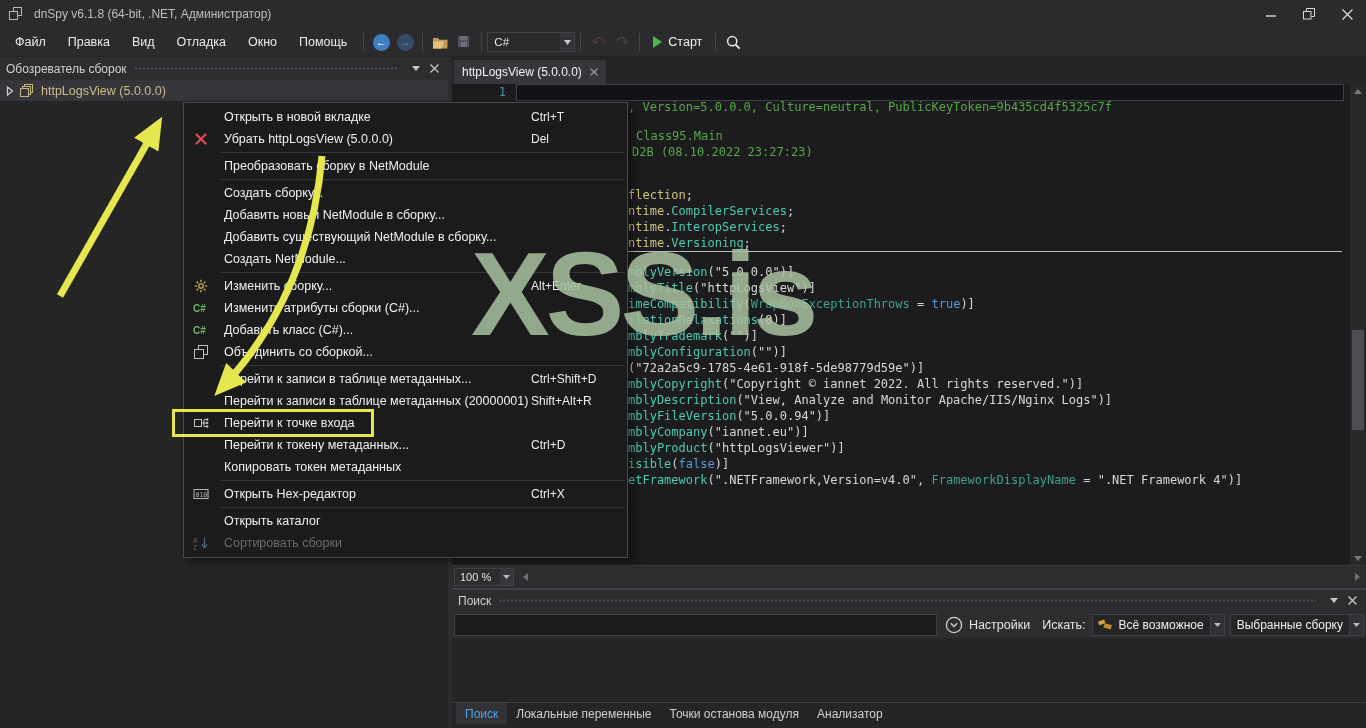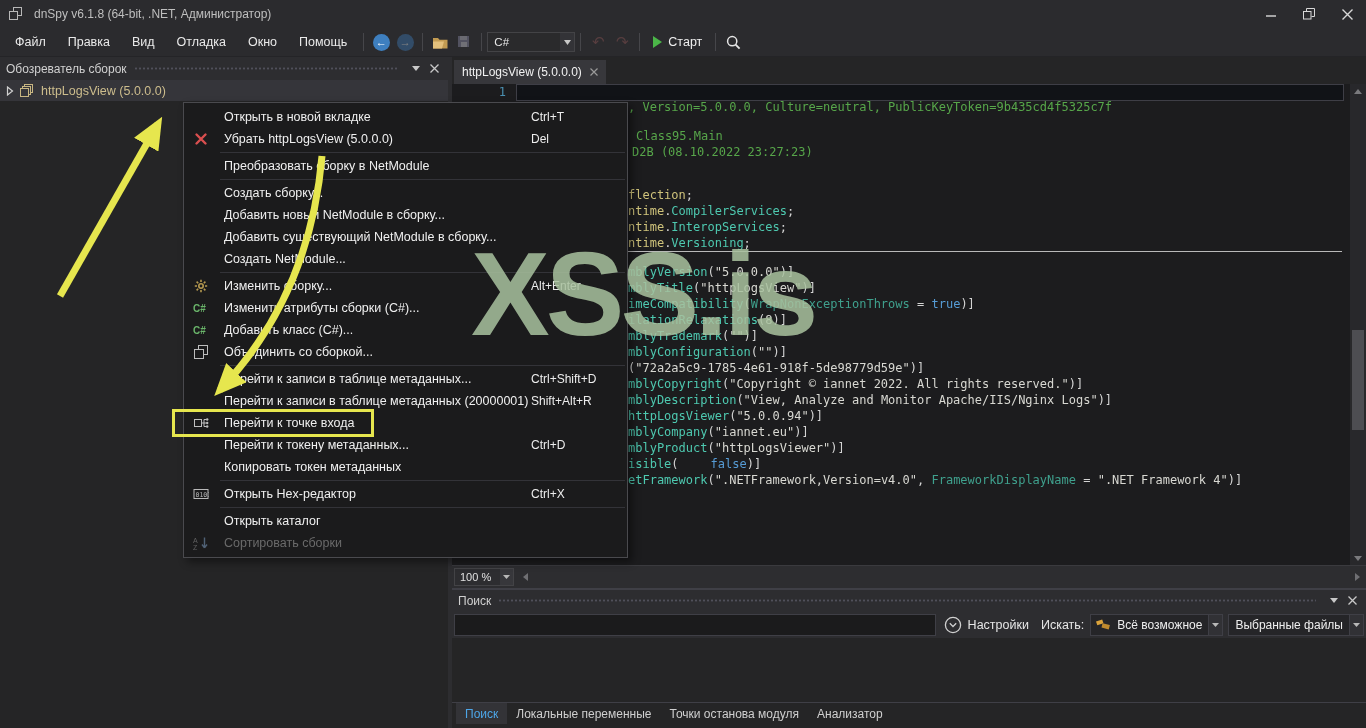--- a/index.html
+++ b/index.html
@@ -257,24 +257,24 @@
       <div class="caret-underline" style="top: 167px; left: 176px; width: 714px;"></div>
       <div class="code-line" style="left: 176px; top: 181px;"><span style="color: rgb(78, 201, 176);">mblyVersion</span><span style="color: rgb(212, 212, 212);">(</span><span style="color: rgb(216, 216, 210);">"5.0.0.0"</span><span style="color: rgb(212, 212, 212);">)]</span></div>
       <div class="code-line" style="left: 176px; top: 197px;"><span style="color: rgb(78, 201, 176);">mblyTitle</span><span style="color: rgb(212, 212, 212);">(</span><span style="color: rgb(216, 216, 210);">"httpLogsView"</span><span style="color: rgb(212, 212, 212);">)]</span></div>
       <div class="code-line" style="left: 176px; top: 213px;"><span style="color: rgb(78, 201, 176);">imeCompatibility</span><span style="color: rgb(212, 212, 212);">(</span><span style="color: rgb(63, 160, 141);">WrapNonExceptionThrows</span><span style="color: rgb(212, 212, 212);"> = </span><span style="color: rgb(86, 156, 214);">true</span><span style="color: rgb(212, 212, 212);">)]</span></div>
       <div class="code-line" style="left: 176px; top: 229px;"><span style="color: rgb(78, 201, 176);">ilationRelaxations</span><span style="color: rgb(212, 212, 212);">(</span><span style="color: rgb(216, 216, 210);">8</span><span style="color: rgb(212, 212, 212);">)]</span></div>
       <div class="code-line" style="left: 176px; top: 245px;"><span style="color: rgb(78, 201, 176);">mblyTrademark</span><span style="color: rgb(212, 212, 212);">(</span><span style="color: rgb(216, 216, 210);">""</span><span style="color: rgb(212, 212, 212);">)]</span></div>
       <div class="code-line" style="left: 176px; top: 261px;"><span style="color: rgb(78, 201, 176);">mblyConfiguration</span><span style="color: rgb(212, 212, 212);">(</span><span style="color: rgb(216, 216, 210);">""</span><span style="color: rgb(212, 212, 212);">)]</span></div>
       <div class="code-line" style="left: 176px; top: 277px;"><span style="color: rgb(212, 212, 212);">(</span><span style="color: rgb(216, 216, 210);">"72a2a5c9-1785-4e61-918f-5de98779d59e"</span><span style="color: rgb(212, 212, 212);">)]</span></div>
       <div class="code-line" style="left: 176px; top: 293px;"><span style="color: rgb(78, 201, 176);">mblyCopyright</span><span style="color: rgb(212, 212, 212);">(</span><span style="color: rgb(216, 216, 210);">"Copyright © iannet 2022. All rights reserved."</span><span style="color: rgb(212, 212, 212);">)]</span></div>
       <div class="code-line" style="left: 176px; top: 309px;"><span style="color: rgb(78, 201, 176);">mblyDescription</span><span style="color: rgb(212, 212, 212);">(</span><span style="color: rgb(216, 216, 210);">"View, Analyze and Monitor Apache/IIS/Nginx Logs"</span><span style="color: rgb(212, 212, 212);">)]</span></div>
-      <div class="code-line" style="left: 176px; top: 325px;"><span style="color: rgb(78, 201, 176);">httpLogsViewer</span><span style="color: rgb(212, 212, 212);">(</span><span style="color: rgb(216, 216, 210);">"5.0.0.94"</span><span style="color: rgb(212, 212, 212);">)]</span></div>
+      <div class="code-line" style="left: 176px; top: 325px;"><span style="color: rgb(78, 201, 176);">mblyFileVersion</span><span style="color: rgb(212, 212, 212);">(</span><span style="color: rgb(216, 216, 210);">"5.0.0.94"</span><span style="color: rgb(212, 212, 212);">)]</span></div>
       <div class="code-line" style="left: 176px; top: 341px;"><span style="color: rgb(78, 201, 176);">mblyCompany</span><span style="color: rgb(212, 212, 212);">(</span><span style="color: rgb(216, 216, 210);">"iannet.eu"</span><span style="color: rgb(212, 212, 212);">)]</span></div>
       <div class="code-line" style="left: 176px; top: 357px;"><span style="color: rgb(78, 201, 176);">mblyProduct</span><span style="color: rgb(212, 212, 212);">(</span><span style="color: rgb(216, 216, 210);">"httpLogsViewer"</span><span style="color: rgb(212, 212, 212);">)]</span></div>
-      <div class="code-line" style="left: 176px; top: 373px;"><span style="color: rgb(78, 201, 176);">isible</span><span style="color: rgb(212, 212, 212);">(</span><span style="color: rgb(86, 156, 214); margin-left: 32px;">false</span><span style="color: rgb(212, 212, 212);">)]</span></div>
+      <div class="code-line" style="left: 176px; top: 373px;"><span style="color: rgb(78, 201, 176);">isible</span><span style="color: rgb(212, 212, 212);">(</span><span style="color: rgb(86, 156, 214);">false</span><span style="color: rgb(212, 212, 212);">)]</span></div>
       <div class="code-line" style="left: 176px; top: 389px;"><span style="color: rgb(78, 201, 176);">etFramework</span><span style="color: rgb(212, 212, 212);">(</span><span style="color: rgb(216, 216, 210);">".NETFramework,Version=v4.0"</span><span style="color: rgb(212, 212, 212);">, </span><span style="color: rgb(63, 160, 141);">FrameworkDisplayName</span><span style="color: rgb(212, 212, 212);"> = </span><span style="color: rgb(216, 216, 210);">".NET Framework 4"</span><span style="color: rgb(212, 212, 212);">)]</span></div>
     </div>
   <div class="gutter-num">1</div>
   <div id="vscroll">
     <div class="sb-arrow" style="top:0">
         <svg width="8" height="5">
           <path d="M0 5 L8 5 L4 0 Z" fill="#7a7a7d"></path>
         </svg>
       </div>
     <div id="vthumb"></div>
@@ -342,21 +342,21 @@
           </svg>
       </span>
       <span class="dd-text">Всё возможное</span>
       <span class="dd-arrow">
           <svg width="7" height="4">
             <path d="M0 0 L7 0 L3.5 4 Z" fill="#b8b8b8"></path>
           </svg>
         </span>
     </div>
     <div class="dd" style="margin-left:5px">
-      <span class="dd-text">Выбранные файлы</span>
+      <span class="dd-text">Выбранные сборку</span>
       <span class="dd-arrow">
           <svg width="7" height="4">
             <path d="M0 0 L7 0 L3.5 4 Z" fill="#b8b8b8"></path>
           </svg>
         </span>
     </div>
   </div>
   <div id="bottom-tabs">
       <span class="b-tab active">Поиск</span>
       <span class="b-tab">Локальные переменные</span>

